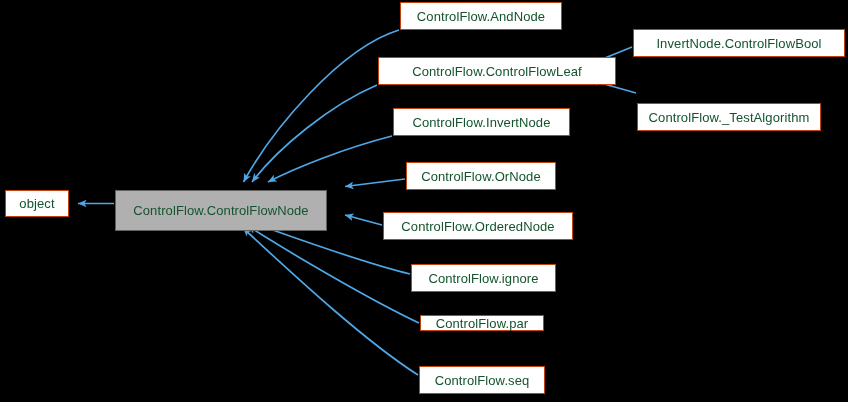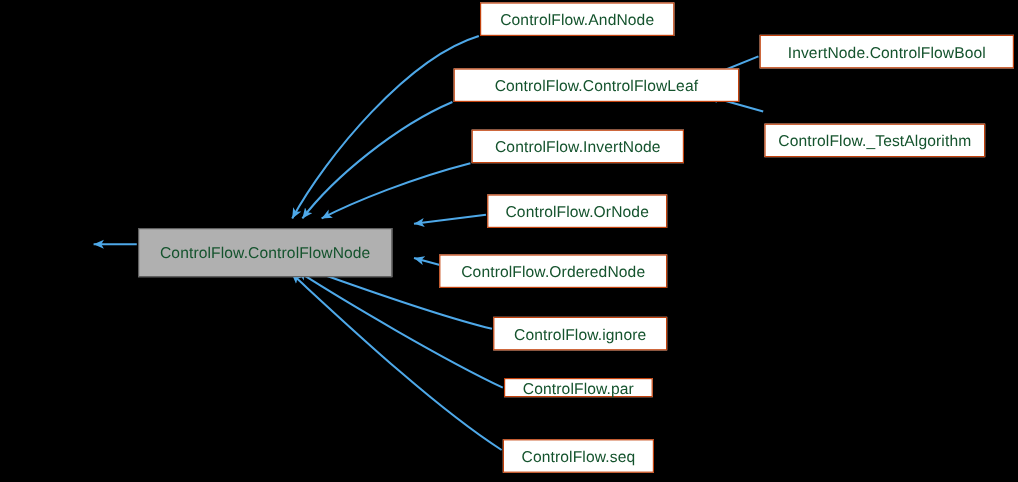--- a/index.html
+++ b/index.html
@@ -76,20 +76,23 @@
       <path d="M 419 323 C 370 300 287 251 248 226"></path>
 
       <path d="M 418 375 C 360 338 280 262 243 228"></path>
 
       <path d="M 632 47 L 590 64"></path>
 
       <path d="M 636 93 L 590 80"></path>
     </g>
   </svg>
 
+  <div class="node" style="left:5px; top:190px; width:64px; height:27px;">
+    <span class="node-label">object</span>
+  </div>
 
   <div class="node root" style="left:115px; top:190px; width:212px; height:41px;">
     <span class="node-label">ControlFlow.ControlFlowNode</span>
   </div>
 
   <div class="node" style="left:400px; top:2px; width:162px; height:28px;">
     <span class="node-label">ControlFlow.AndNode</span>
   </div>
 
   <div class="node" style="left:378px; top:57px; width:238px; height:28px;">
@@ -105,21 +108,21 @@
   </div>
 
   <div class="node" style="left:393px; top:108px; width:177px; height:28px;">
     <span class="node-label">ControlFlow.InvertNode</span>
   </div>
 
   <div class="node" style="left:406px; top:162px; width:150px; height:28px;">
     <span class="node-label">ControlFlow.OrNode</span>
   </div>
 
-  <div class="node" style="left:366px; top:212px; width:190px; height:28px;">
+  <div class="node" style="left:383px; top:212px; width:190px; height:28px;">
     <span class="node-label">ControlFlow.OrderedNode</span>
   </div>
 
   <div class="node" style="left:411px; top:264px; width:145px; height:28px;text-align:right;">
     <span class="node-label">ControlFlow.ignore</span>
   </div>
 
   <div class="node" style="left:420px; top:315px; width:124px; height:16px;">
     <span class="node-label">ControlFlow.par</span>
   </div>

